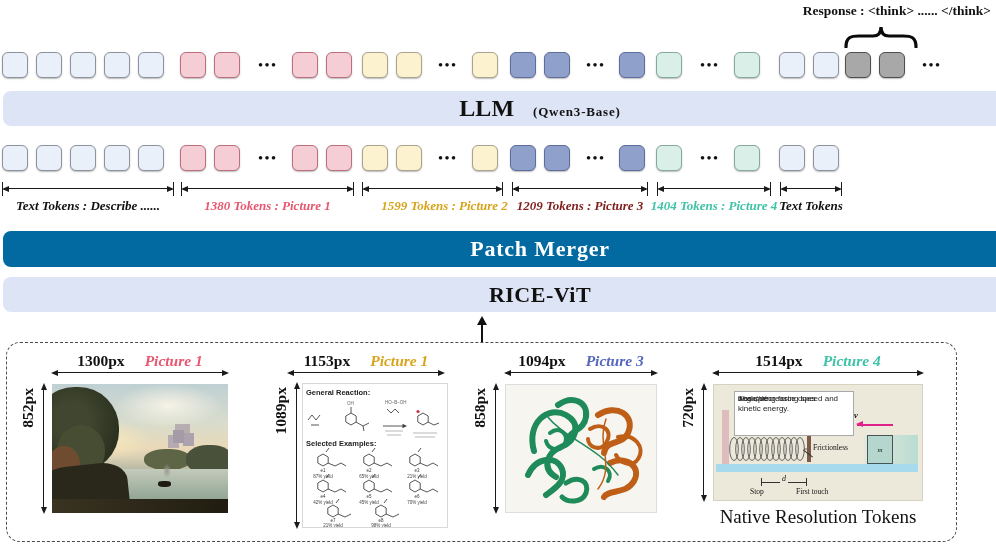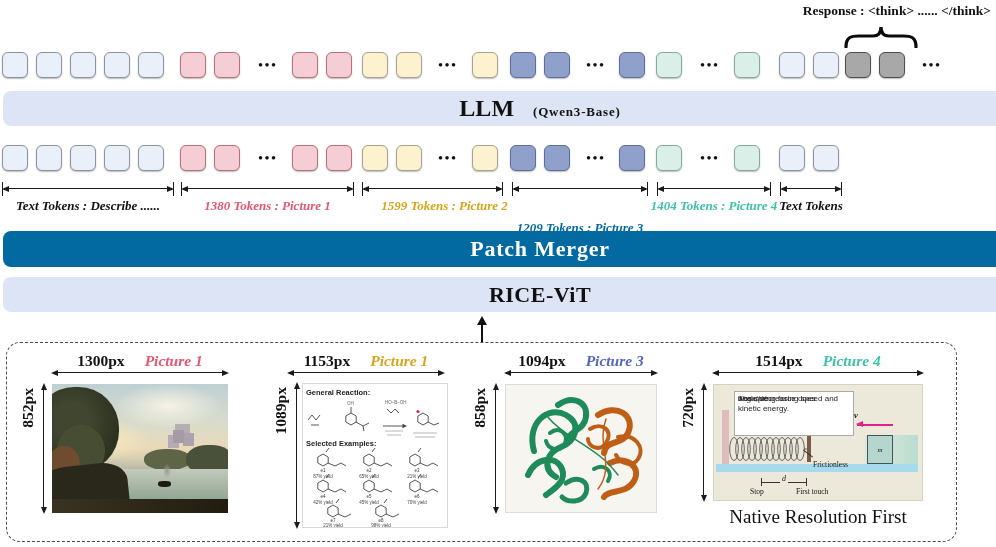--- a/index.html
+++ b/index.html
@@ -117,21 +117,21 @@
   .physics *{position:absolute;}
   .ph-floor{left:2px;top:79px;width:202px;height:8px;background:#a8daee;}
   .ph-surface{left:150px;top:50px;width:54px;height:29px;
               background:linear-gradient(90deg,rgba(185,220,210,.15),#b9dcd2);}
   .ph-wall{left:8px;top:25px;width:7px;height:54px;background:#debcbe;}
   .ph-cap{left:93px;top:51px;width:4px;height:26px;background:#7c5a49;}
   .ph-caption{left:20px;top:6px;width:120px;height:45px;background:#fff;border:1px solid #aaa;
               box-sizing:border-box;font:8px/1.3 "Liberation Sans",sans-serif;color:#222;
               padding:2px 3px;}
   .ph-k{left:52px;top:35px;font:italic bold 8px "Liberation Serif",serif;}
-  .ph-frict{left:99px;top:58px;font:7.5px "Liberation Serif",serif;margin-top:17px;}
+  .ph-frict{left:99px;top:58px;font:7.5px "Liberation Serif",serif;}
   .ph-leader{left:88px;top:68px;width:12px;height:0;border-top:1px solid #333;
              transform:rotate(38deg);}
   .ph-block{left:153px;top:50px;width:26px;height:29px;background:#b5d6cc;border:1px solid #44555a;
             box-sizing:border-box;display:flex;align-items:center;justify-content:center;
             font:italic 7px "Liberation Serif",serif;}
   .ph-vel{left:143px;top:39px;width:36px;height:0;border-top:2.5px solid #e0218a;}
   .ph-vel::before{content:"";position:absolute;left:-1px;top:-5px;width:0;height:0;
                   border:3.8px solid transparent;border-left:0;border-right:7px solid #e0218a;}
   .ph-v{left:140px;top:25px;font:italic bold 8.5px "Liberation Serif",serif;}
   .ph-d{left:47px;top:93px;width:44px;height:8px;border-left:1px solid #333;border-right:1px solid #333;}
@@ -268,21 +268,21 @@
 <div class="seg" style="left:362px;width:139px">
     <div class="line"></div>
     <i class="ah l"></i>
     <i class="ah r"></i>
     <span class="lbl" style="color: rgb(216, 164, 28); margin-left: 12px;">1599 Tokens : Picture 2</span>
   </div>
 <div class="seg" style="left:512px;width:134px">
     <div class="line"></div>
     <i class="ah l"></i>
     <i class="ah r"></i>
-    <span class="lbl" style="color: #0369a1; margin-top: 22px;">1209 Tokens : Picture 3</span>
+    <span class="lbl" style="color: #7f1d1d;">1209 Tokens : Picture 3</span>
   </div>
 <div class="seg" style="left:657px;width:112px">
     <div class="line"></div>
     <i class="ah l"></i>
     <i class="ah r"></i>
     <span class="lbl" style="color: rgb(63, 194, 167);">1404 Tokens : Picture 4</span>
   </div>
 <div class="seg" style="left:780px;width:60px">
     <div class="line"></div>
     <i class="ah l"></i>
@@ -504,13 +504,13 @@
     </span>
   <span class="ph-vel"></span>
   <span class="ph-v">v⃗</span>
   <span class="ph-d">
       <span>d</span>
     </span>
   <span class="ph-stop">Stop</span>
   <span class="ph-first">First touch</span>
 </div>
 
-<div class="native">Native Resolution First</div>
+<div class="native">Native Resolution Tokens</div>
 
 </body></html>

